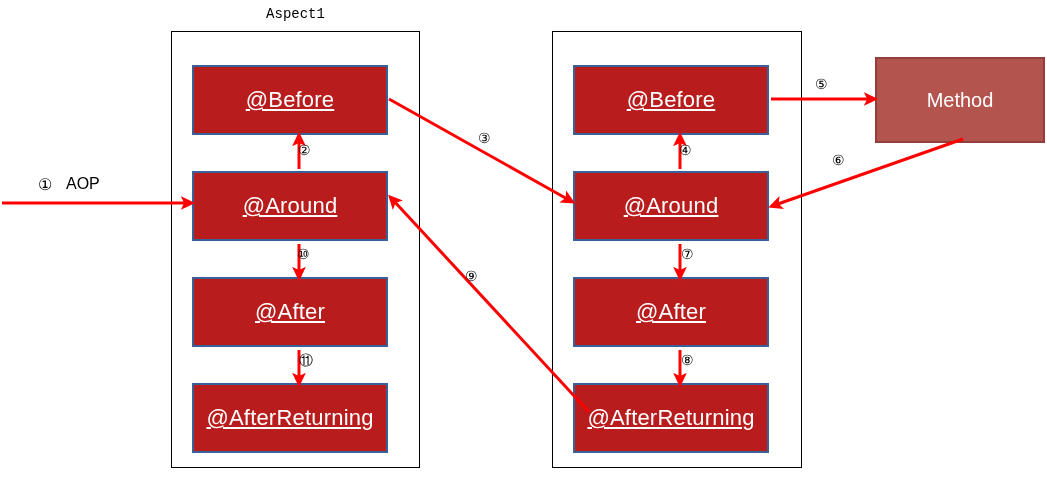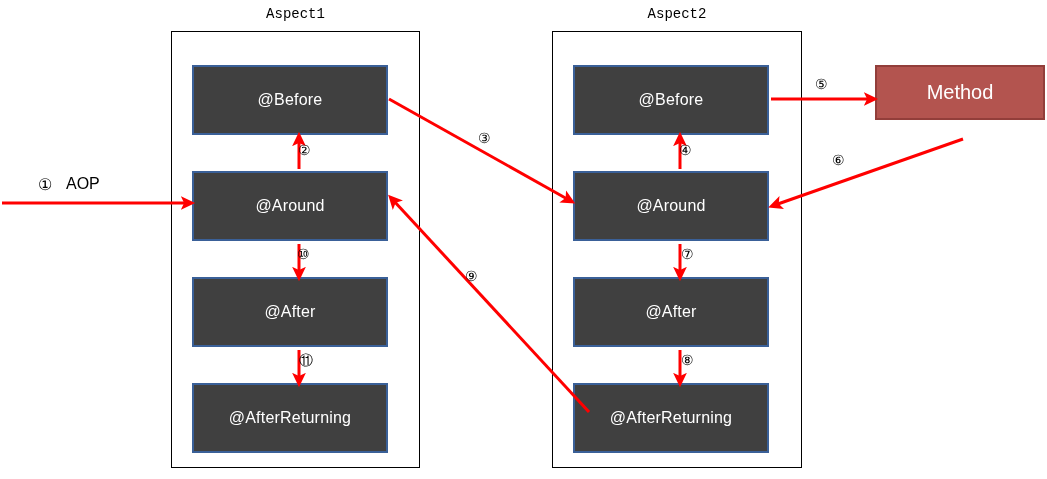--- a/index.html
+++ b/index.html
@@ -22,31 +22,32 @@
     text-align:center;
   }
   .aspect-container{
     position:absolute;
     border:1.3px solid #000000;
     background:transparent;
     box-sizing:border-box;
   }
   .advice-box{
     position:absolute;
-    background:#404040;
+    background:#b91c1c;
     border:2.5px solid #3a6098;
     box-sizing:border-box;
     color:#ffffff;
     display:flex;
     align-items:center;
     justify-content:center;
-    font-size:16px;
+    font-size:22px;
     font-family:"Liberation Sans",sans-serif;
     letter-spacing:0.2px;
     white-space:nowrap;
+    text-decoration:underline;
   }
   .method-box{
     position:absolute;
     background:#b3544f;
     border:2.5px solid #923e3a;
     box-sizing:border-box;
     color:#ffffff;
     display:flex;
     align-items:center;
     justify-content:center;
@@ -79,29 +80,28 @@
 <div id="stage">
 
   <div class="aspect-title" style="left:171px;top:6px;width:249px;">Aspect1</div>
   <div class="aspect-container" style="left:171px;top:31px;width:249px;height:437px;"></div>
 
   <div class="advice-box" style="left:192px;top:65px;width:196px;height:70px;">@Before</div>
   <div class="advice-box" style="left:192px;top:171px;width:196px;height:70px;">@Around</div>
   <div class="advice-box" style="left:192px;top:277px;width:196px;height:70px;">@After</div>
   <div class="advice-box" style="left:192px;top:383px;width:196px;height:70px;">@AfterReturning</div>
 
-  <div class="aspect-title" style="left:552px;top:6px;width:250px;">Aspect2</div>
   <div class="aspect-container" style="left:552px;top:31px;width:250px;height:437px;"></div>
 
   <div class="advice-box" style="left:573px;top:65px;width:196px;height:70px;">@Before</div>
   <div class="advice-box" style="left:573px;top:171px;width:196px;height:70px;">@Around</div>
   <div class="advice-box" style="left:573px;top:277px;width:196px;height:70px;">@After</div>
   <div class="advice-box" style="left:573px;top:383px;width:196px;height:70px;">@AfterReturning</div>
 
-  <div class="method-box" style="left:875px;top:65px;width:170px;height:55px;">Method</div>
+  <div class="method-box" style="left:875px;top:57px;width:170px;height:86px;">Method</div>
 
   <svg class="arrows" viewBox="0 0 1047 479">
     <defs>
       <marker id="ah" markerWidth="5" markerHeight="5" refX="2.4" refY="2.5" orient="auto" markerUnits="strokeWidth">
         <path d="M0,0.2 L4.8,2.5 L0,4.8 L1.1,2.5 Z" fill="#ff0000"></path>
       </marker>
     </defs>
 
     <line x1="2" y1="203" x2="188" y2="203" stroke="#ff0000" stroke-width="3" marker-end="url(#ah)"></line>
 

